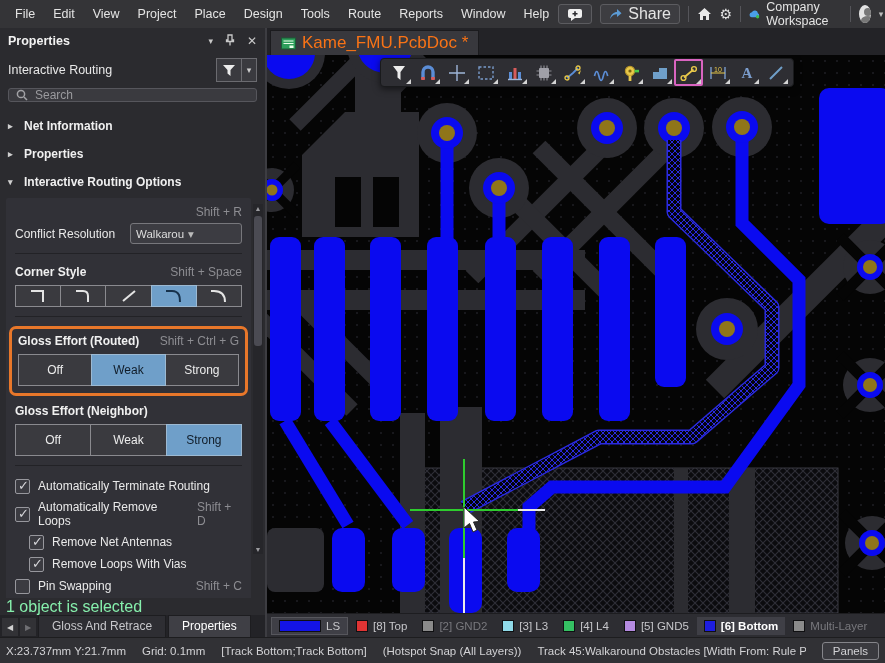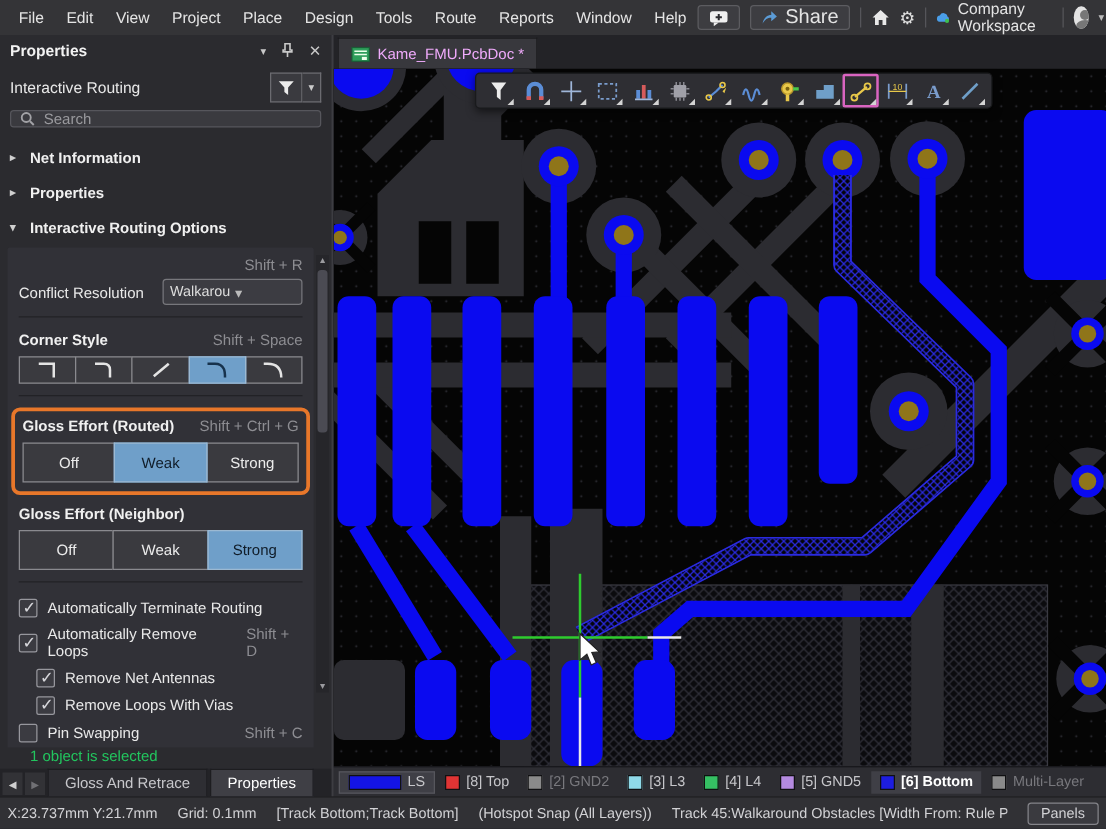--- a/index.html
+++ b/index.html
@@ -63,33 +63,33 @@
   .orange{border:3px solid #e8772a;border-radius:7px;margin:2px -6px 6px;padding:3px 6px 7px}
   .cbrow{display:flex;align-items:center;gap:8px;padding:3px 0;min-height:22px}
   .cb{width:15px;height:15px;flex:none;border:1px solid #97979d;background:#3b3b41;
     border-radius:2px;position:relative}
   .cb.on::after{content:"\2713";position:absolute;left:2px;top:-2px;font-size:13px;color:#d6d6da}
   .indent{margin-left:14px}
   .vscroll{position:absolute;right:2px;top:96px;bottom:44px;width:10px;background:#26262a;
     display:flex;flex-direction:column;align-items:center;font-size:7px;color:#9a9a9e}
   .vthumb{position:absolute;top:12px;left:1px;width:8px;height:130px;background:#4b4b53;border-radius:3px}
   .vs-up{margin-top:1px}.vs-dn{margin-top:auto;margin-bottom:1px}
-  .p-status{height:17px;padding:0 24px;font-size:12px;color:#22c55e}
+  .p-status{height:17px;padding:0 6px;font-size:16px;color:#86efac}
   .p-tabs{height:22px;background:#232327;display:flex;align-items:flex-end;padding:0 2px;gap:2px}
   .nav-ar{width:16px;height:18px;background:#323236;display:flex;align-items:center;
     justify-content:center;font-size:8px;color:#cfcfcf;margin-bottom:1px}
   .nav-ar.dim{color:#707074}
   .p-tab{padding:3px 13px 4px;font-size:12px;background:#2e2e33;color:#c7c7cb;
     border:1px solid #1d1d20;border-bottom:none}
   .p-tab.active{background:#3f3f45;color:#fff}
   
   .canvas-col{flex:1;display:flex;flex-direction:column;border-left:2px solid #3d3d42;min-width:0}
   .doctabbar{height:27px;background:#232327;display:flex;align-items:flex-end;padding-left:3px}
   .doctab{height:25px;background:#38383d;display:flex;align-items:center;gap:6px;padding:0 10px;
-    font-size:12px;color:#f0abfc;border:1px solid #1b1b1e;border-bottom:none}
+    font-size:17px;color:#f97316;border:1px solid #1b1b1e;border-bottom:none}
   .canvas{position:relative;flex:1;background:#050505;overflow:hidden}
   .activebar{position:absolute;left:113px;top:3px;height:29px;background:#2e2e33;
     border:1px solid #191a1c;border-radius:4px;display:flex;align-items:center;padding:0 3px;
     box-shadow:0 2px 7px rgba(0,0,0,.55);z-index:5}
   .tool{width:29px;height:27px;position:relative;display:flex;align-items:center;justify-content:center}
   .tool .dd{position:absolute;right:2px;bottom:2px;width:0;height:0;
     border-left:5px solid transparent;border-bottom:5px solid #d4d4d4}
   .tool.active{outline:2px solid #d964c0;outline-offset:-2px;border-radius:2px}
   .layerbar{height:24px;background:#2d2d32;border-top:1px solid #1d1d20;display:flex;
     align-items:center;padding:0 4px;font-size:11.5px;color:#c6c6ca;gap:1px}

